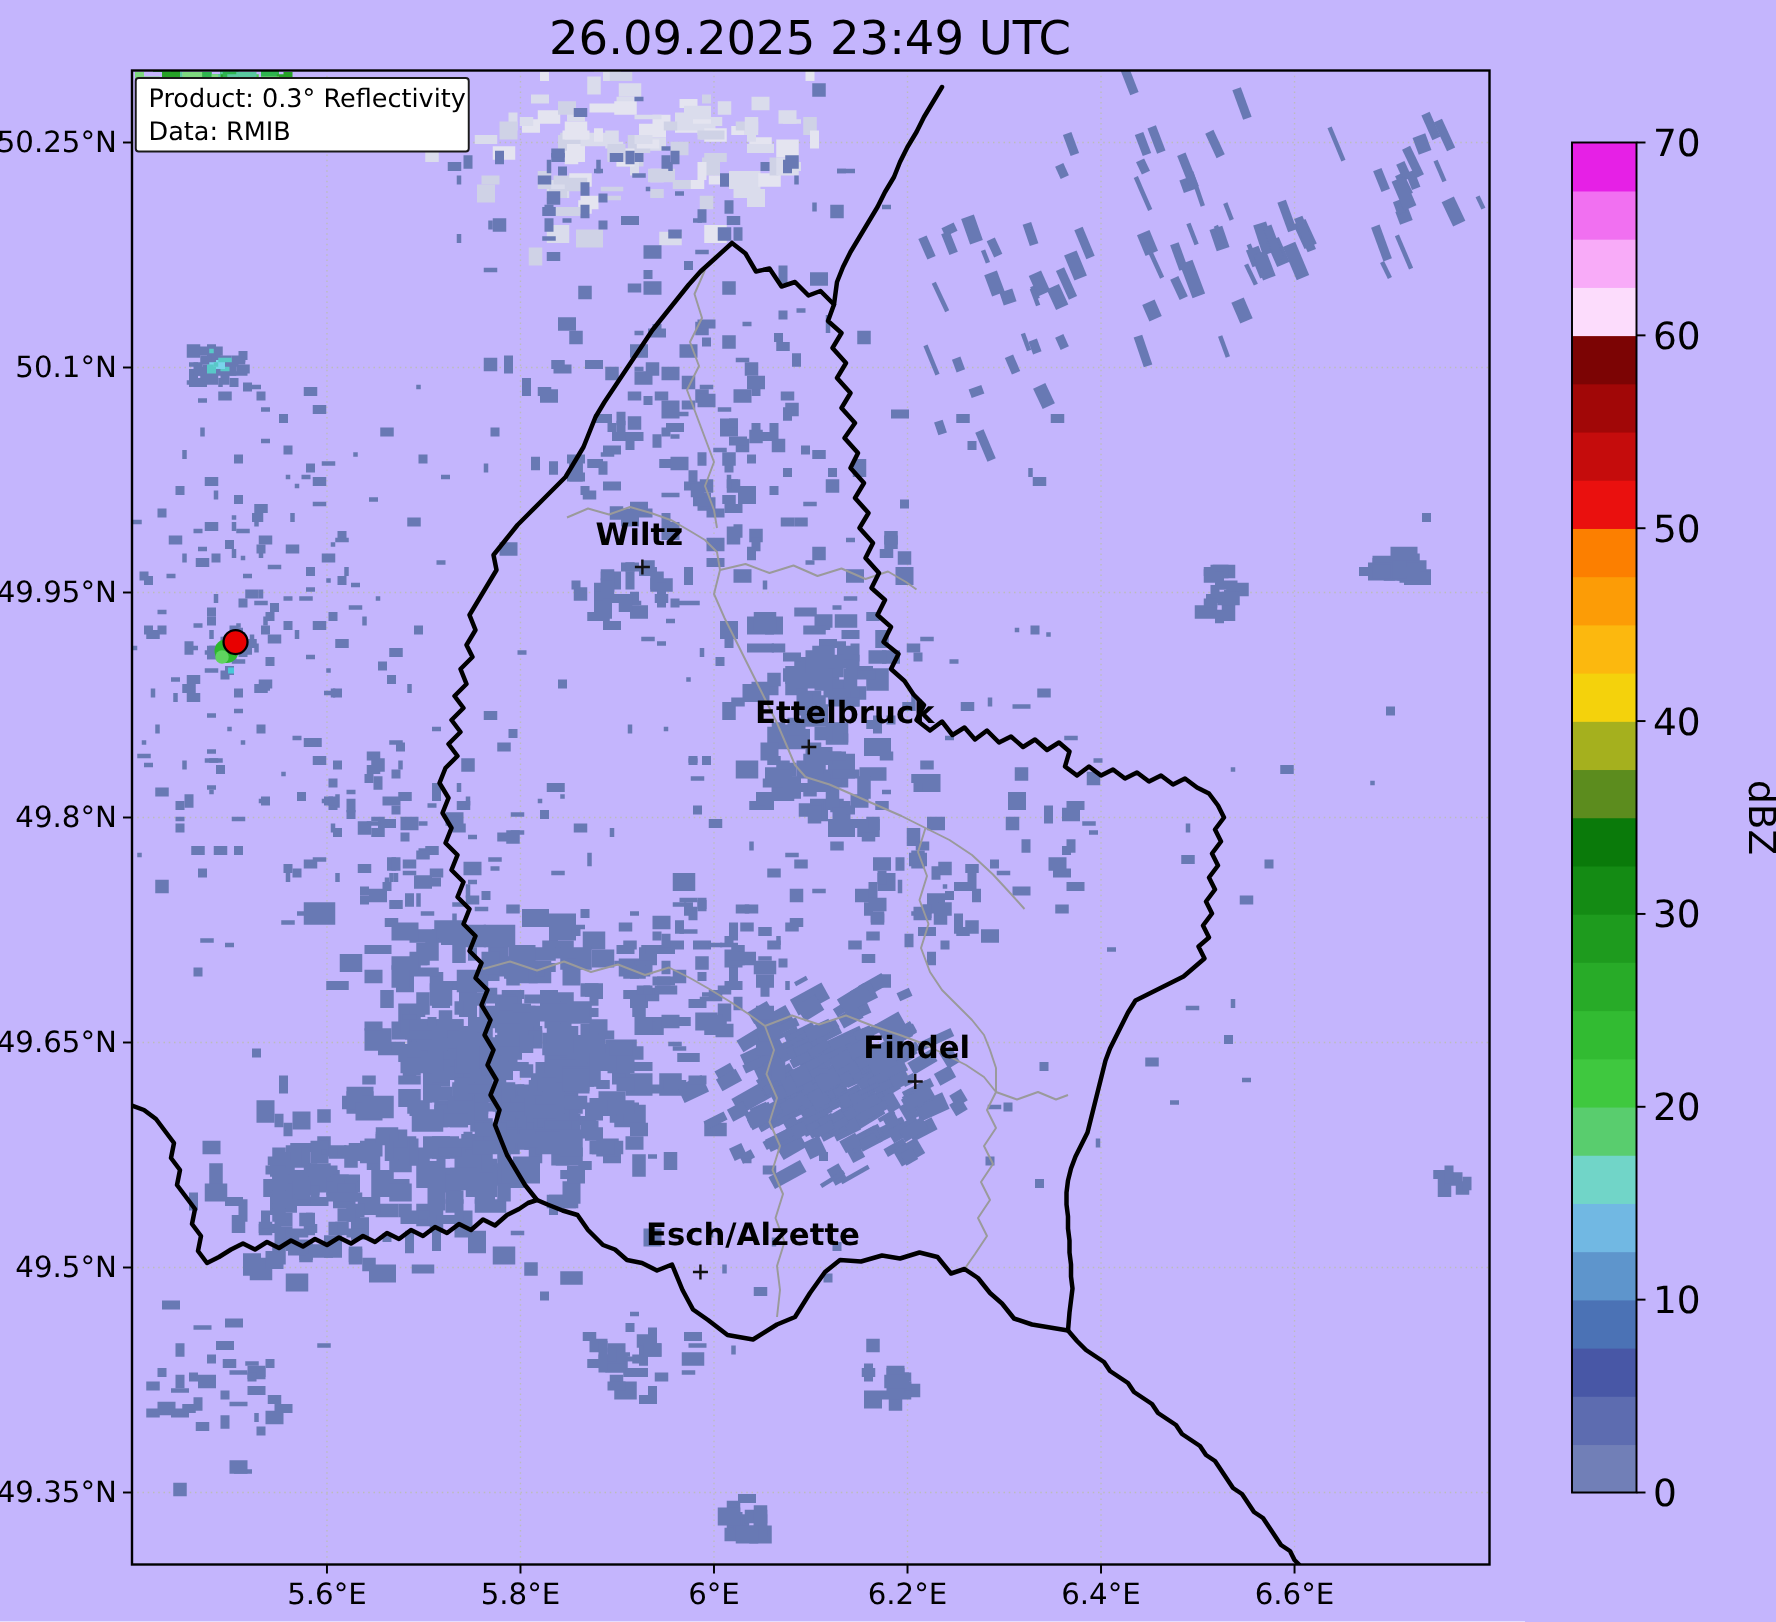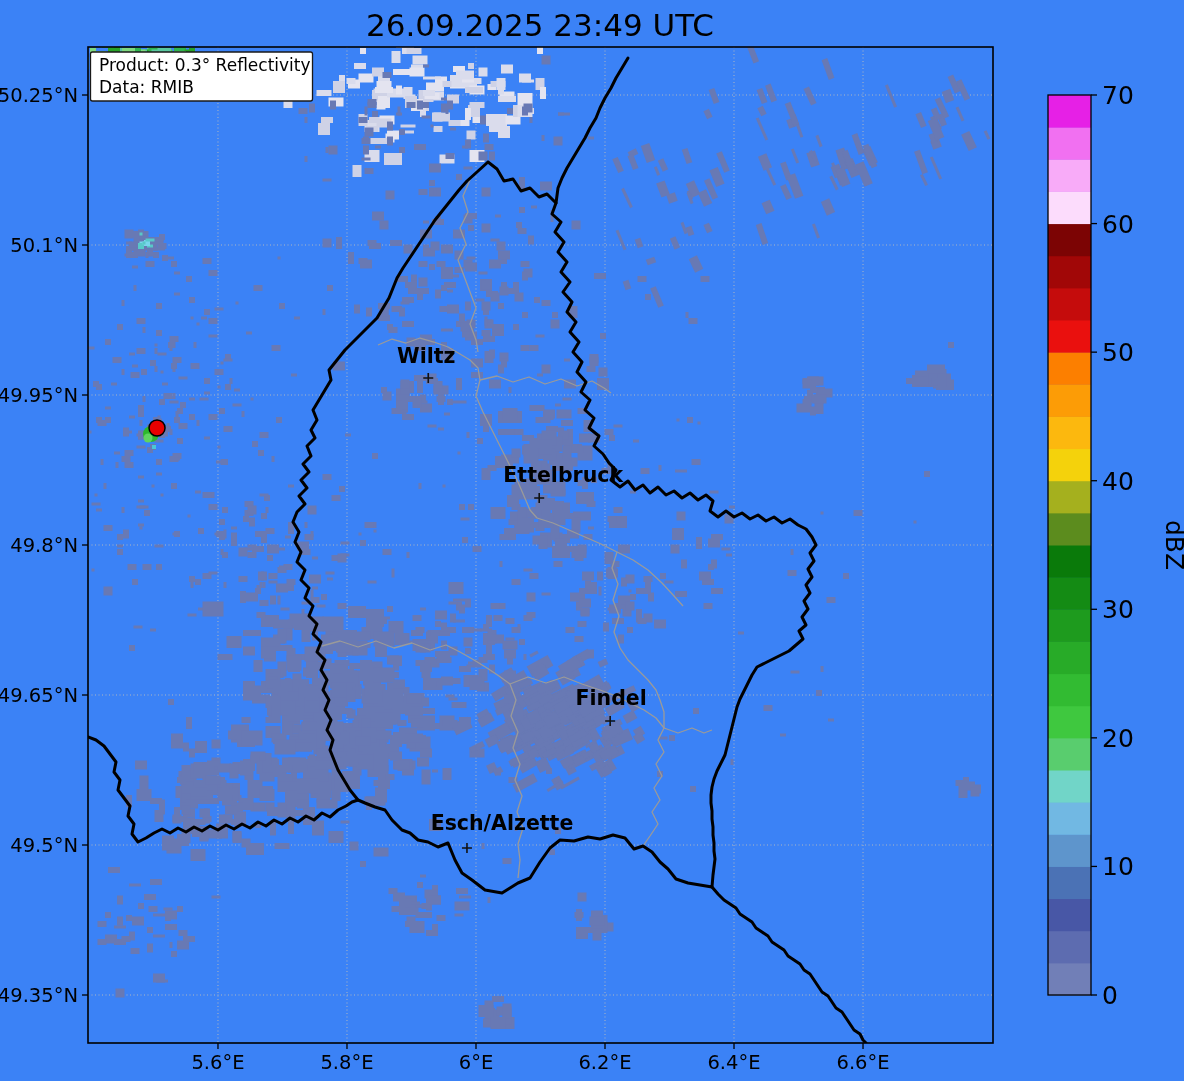--- a/index.html
+++ b/index.html
@@ -1,16 +1,16 @@
 <!DOCTYPE html>
 <html><head>
 <meta charset="utf-8">
 <style>
   html,body{margin:0;padding:0;background:#fff;}
-  .page{position:relative;width:1184px;height:1081px;background:#3b82f6;overflow:hidden;
+  .page{position:relative;width:1184px;height:1081px;background:#c4b5fd;overflow:hidden;
         font-family:"DejaVu Sans","Liberation Sans",sans-serif;}
   svg text{font-family:"DejaVu Sans","Liberation Sans",sans-serif;fill:#000;}
   .title-text{font-size:31px;}
   .infobox-text{font-size:17px;}
   .city-label{font-size:20.5px;font-weight:bold;}
   .axis-label{font-size:19.5px;}
   .cbar-label{font-size:25px;}
   .cbar-axis{font-size:25px;}
 </style>
 </head>

